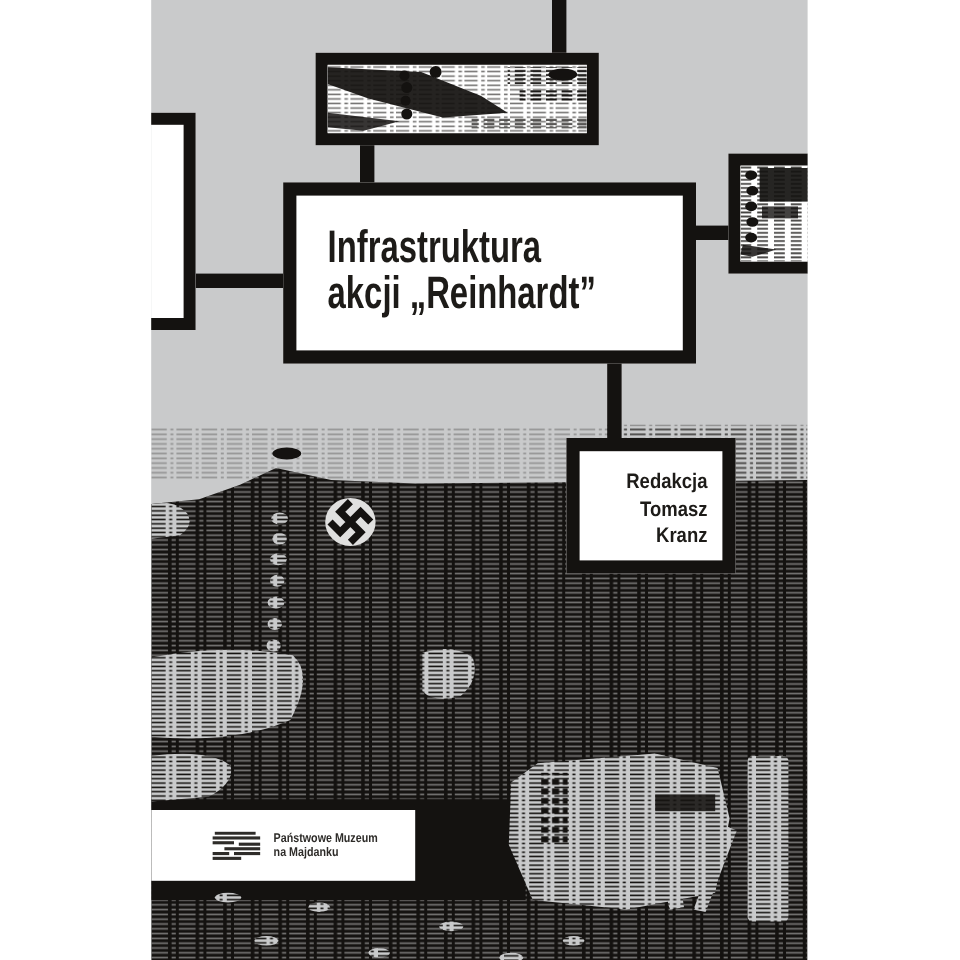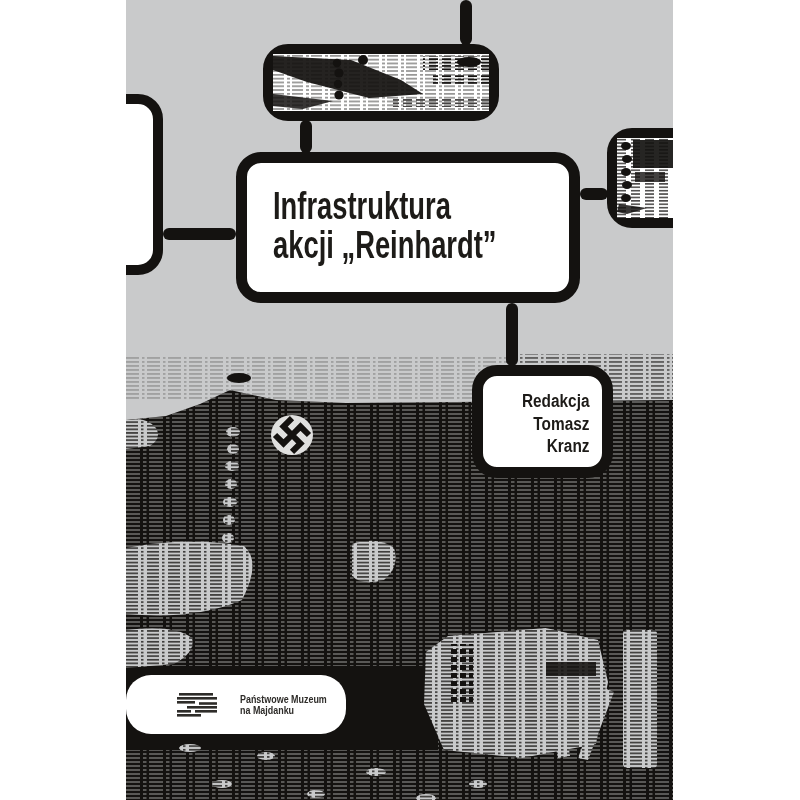--- a/index.html
+++ b/index.html
@@ -1,39 +1,39 @@
 <!DOCTYPE html>
 <html><head>
 <meta charset="utf-8">
 <style>
   html,body{margin:0;padding:0;}
   body{background:#ffffff;font-family:"Liberation Sans",sans-serif;}
   .page{position:relative;width:800px;height:800px;background:#ffffff;overflow:hidden;}
   .cover{position:absolute;left:126px;top:0;width:547px;height:800px;overflow:hidden;}
-  .abs{position:absolute;box-sizing:border-box;border-radius:25px;}
+  .abs{position:absolute;box-sizing:border-box;}
   .ink{background:#141210;}
   .frame{border-style:solid;background:#ffffff;}
   
   .box-topleft{left:-34px;top:94px;width:71px;height:181px;border-width:10px;}
   .conn-a{left:37px;top:228px;width:73px;height:12px;}
   .conn-b{left:334px;top:0;width:12px;height:45px;}
   .conn-c{left:174px;top:120px;width:12px;height:33px;}
   .conn-d{left:454px;top:188px;width:28px;height:12px;}
   .conn-e{left:380px;top:303px;width:12px;height:63px;z-index:4;}
   .title-box{left:110px;top:152px;width:344px;height:151px;border-width:11px;z-index:3;}
   .title-text{margin:24px 0 0 26px;font-weight:bold;font-size:38px;line-height:38.5px;
     color:#1d1b18;transform:scaleX(0.72);transform-origin:0 0;white-space:nowrap;}
   .photo-box-top{left:137px;top:44px;width:236px;height:77px;border-width:10px;}
   .photo-box-right{left:481px;top:128px;width:130px;height:100px;border-width:10px;}
   .editor-box{left:346px;top:365px;width:141px;height:113px;border-width:11px;z-index:4;text-align:right;}
   .editor-text{margin:14px 0 0 15px;font-weight:bold;font-size:17.5px;line-height:22.5px;
     color:#1d1b18;transform:scaleX(0.88);transform-origin:0 0;white-space:nowrap;}
   .main-photo{left:0;top:352px;width:547px;height:448px;z-index:1;}
   .publisher-box{left:0;top:675px;width:220px;height:59px;background:#ffffff;z-index:5;
-    display:flex;align-items:center;gap:12px;}
+    display:flex;align-items:center;}
   .logo{margin-left:51px;width:40px;height:24px;flex:0 0 auto;}
   .publisher-text{margin-left:11px;font-weight:bold;font-size:10.5px;line-height:10.5px;
     color:#2e2c29;transform:scaleX(0.85);transform-origin:0 50%;white-space:nowrap;}
   .frame,.ink{border-color:#141210;}
   svg{display:block;}
 </style>
 </head>
 <body>
 
 <div class="page">

